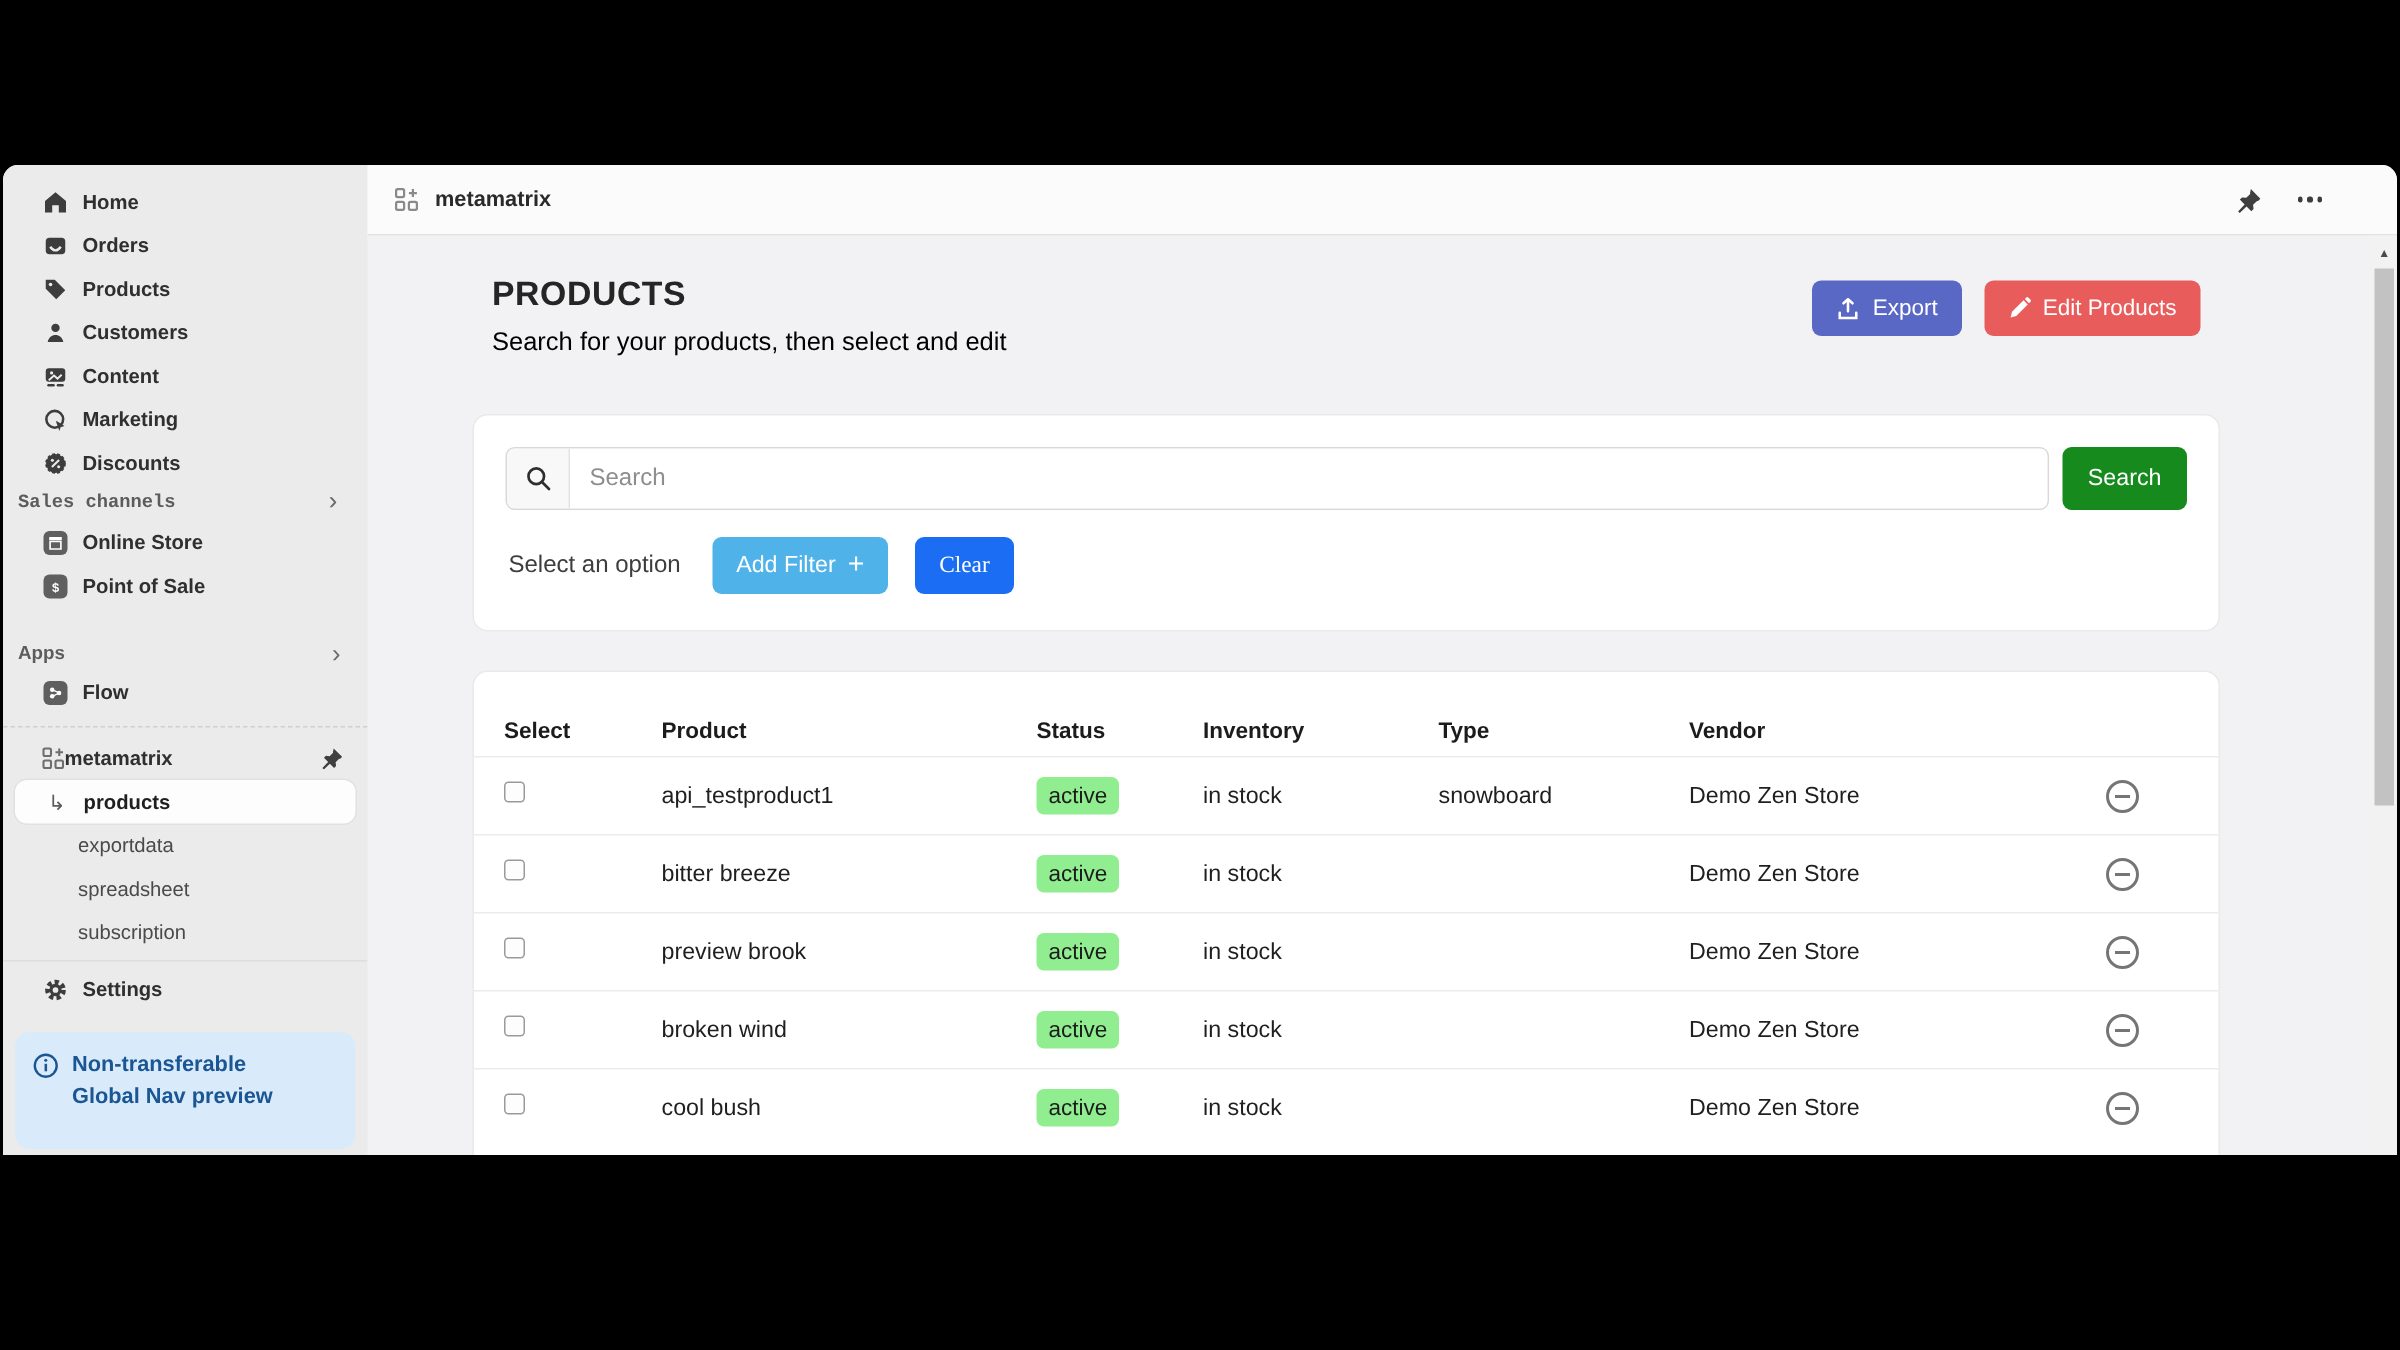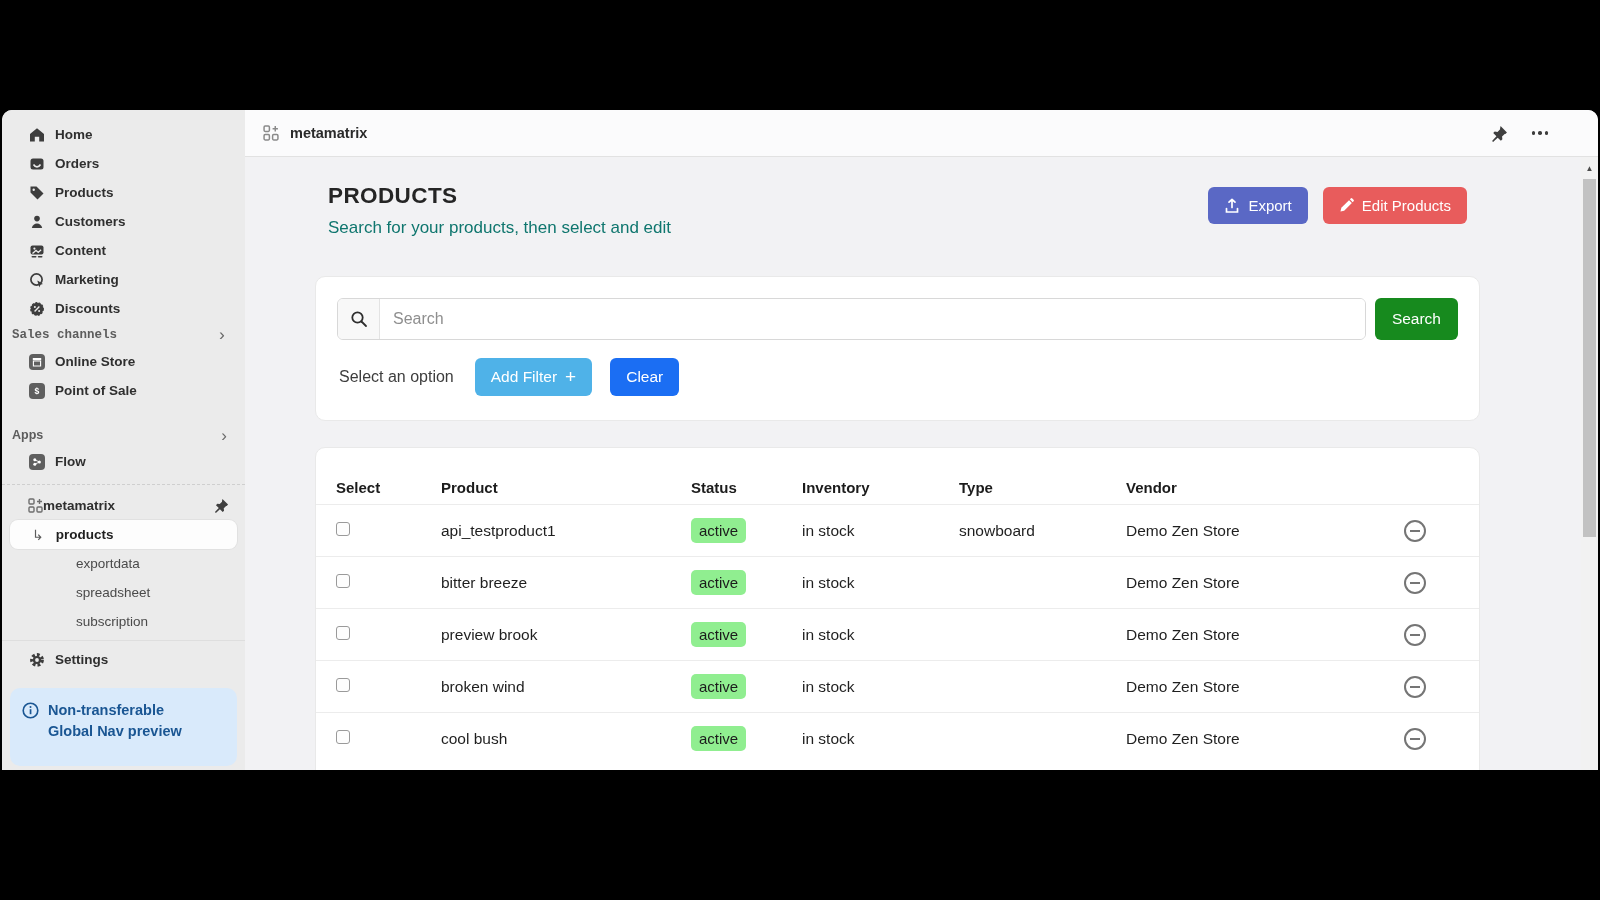--- a/index.html
+++ b/index.html
@@ -11,21 +11,21 @@
   
   .sidebar { width:243px; flex-shrink:0; background:#ebebeb; padding-top:10px;
     font-size:13.5px; color:#303030; overflow:hidden; }
   .nav-item { display:flex; align-items:center; height:29px; padding:0 14px 0 26px;
     font-weight:700; color:#2f2f2f; cursor:pointer; }
   .nav-item .ic { width:17px; height:17px; margin-right:10px; display:flex;
     align-items:center; justify-content:center; flex-shrink:0; }
   .sec-head { display:flex; align-items:center; justify-content:space-between;
     height:24px; padding:0 18px 0 10px; color:#5c5c5c; font-size:12.5px; font-weight:700; }
   .sec-head .chev { color:#6b6b6b; font-size:17px; font-weight:400; line-height:1; }
-  .sub-link { display:flex; align-items:center; height:29px; padding-left:74px;
+  .sub-link { display:flex; align-items:center; height:29px; padding-left:50px;
     color:#4a4a4a; font-weight:400; cursor:pointer; }
   .pill-active { background:#fdfdfd; border-radius:8px; margin:0 8px; height:29px;
     display:flex; align-items:center; padding-left:22px; box-shadow:0 0 0 1px rgba(0,0,0,.04); }
   .pill-active .branch { color:#5c5c5c; font-size:14px; margin-right:7px; }
   .pill-active .lbl { font-weight:700; color:#1f1f1f; padding-left:5px; }
   .dotted-div { border-top:1px dashed #cfcfcf; margin:8px 0 6px; }
   .solid-div { border-top:1px solid #dedede; margin:4px 0 4px; }
   .app-row { display:flex; align-items:center; height:29px; padding:0 16px 0 26px; }
   .app-row .grow { flex:1; font-weight:600; color:#2f2f2f; }
   .notice { margin:14px 8px 0; background:#d9eafb; border-radius:10px;
@@ -42,21 +42,21 @@
   .app-header .left { display:flex; align-items:center; gap:11px; }
   .app-header .title { font-size:14.5px; font-weight:600; color:#2a2a2a; }
   .app-header .right { display:flex; align-items:center; gap:24px; }
   .dots { display:flex; gap:3px; cursor:pointer; }
   .dots i { width:3.5px; height:3.5px; border-radius:50%; background:#3d3d3d; }
 
   .content { flex:1; padding:26px 118px 0 70px; overflow:hidden; }
   .page-head { display:flex; justify-content:space-between; align-items:flex-start;
     padding:0 13px; margin-bottom:38px; }
   .page-title { font-size:22.5px; font-weight:700; color:#252525; letter-spacing:.4px; }
-  .page-sub { font-size:17px; color:#0f766e; margin-top:9px; }
+  .page-sub { font-size:17px; color:#000000; margin-top:9px; }
   .btn { border:none; border-radius:6px; color:#fff; font-size:15px;
     font-family:inherit; height:37px; display:inline-flex; align-items:center;
     gap:8px; padding:0 16px; cursor:pointer; }
   .btn-export { background:#5a68c5; }
   .btn-edit { background:#e85c5c; }
   .head-btns { display:flex; gap:15px; margin-top:4px; }
 
   .card { background:#fff; border:1px solid #e9e9e9; border-radius:10px; }
   .search-card { padding:21px 21px 24px; }
   .search-row { display:flex; gap:9px; }
@@ -66,21 +66,21 @@
     display:flex; align-items:center; justify-content:center; }
   .input-group input { flex:1; border:none; outline:none; font-size:16px;
     padding:0 13px; color:#333; font-family:inherit; }
   .input-group input::placeholder { color:#8e8e8e; }
   .btn-search { background:#178a1e; border-radius:6px; height:42px; padding:0 17px;
     font-size:15.5px; }
   .filter-row { display:flex; align-items:center; margin-top:18px; }
   .select-opt { font-size:16px; color:#3d3d3d; margin-left:2px; cursor:pointer; }
   .btn-addfilter { background:#4fb2e8; height:38px; margin-left:21px; font-size:15.5px; }
   .btn-addfilter .plus { font-size:19px; font-weight:400; }
-  .btn-clear { background:#1b6ef3; height:38px; margin-left:18px; font-size:15.5px; }
+  .btn-clear { background:#1b6ef3; height:38px; margin-left:18px; font-size:15.5px;font-family:Liberation Serif, serif; }
 
   .table-card { margin-top:26px; height:400px; overflow:hidden; }
   .trow { display:grid; grid-template-columns:105px 250px 111px 157px 167px 1fr 75px;
     align-items:center; padding-left:20px; }
   .thead { height:34px; margin-top:22px; font-weight:700; font-size:15px; color:#1c1c1c; }
   .tbody-row { height:52px; border-top:1px solid #ececec; font-size:15.5px; color:#1f1f1f; }
   .cb { width:14px; height:14px; border:1.5px solid #9a9a9a; border-radius:3px;
     background:#fdfdfd; appearance:none; cursor:pointer; }
   .badge-active { display:inline-block; background:#90ee90; color:#1c1c1c;
     padding:4px 8px; border-radius:5px; font-size:15px; }

